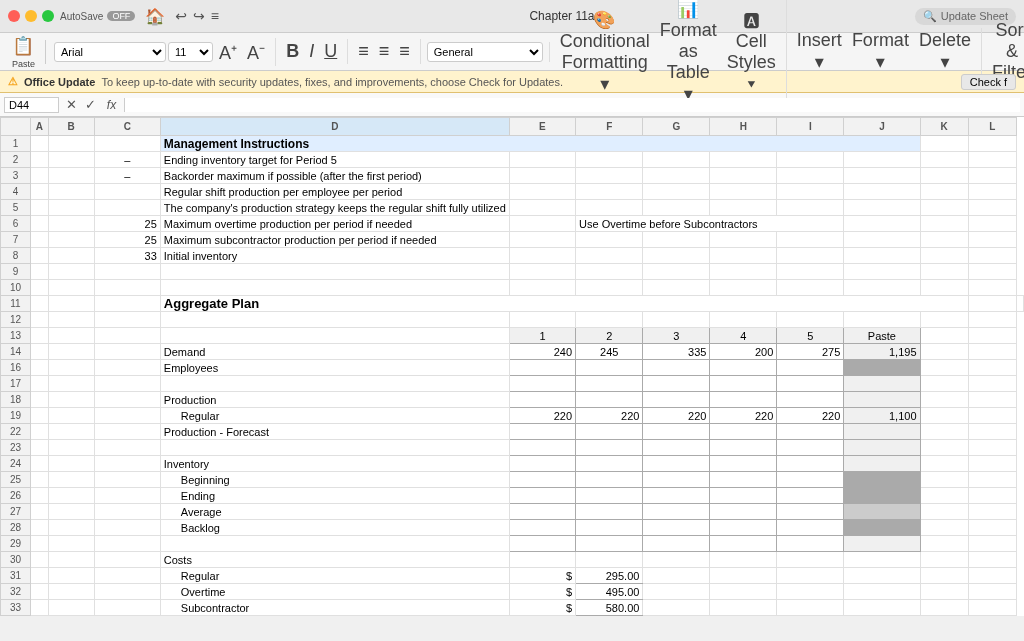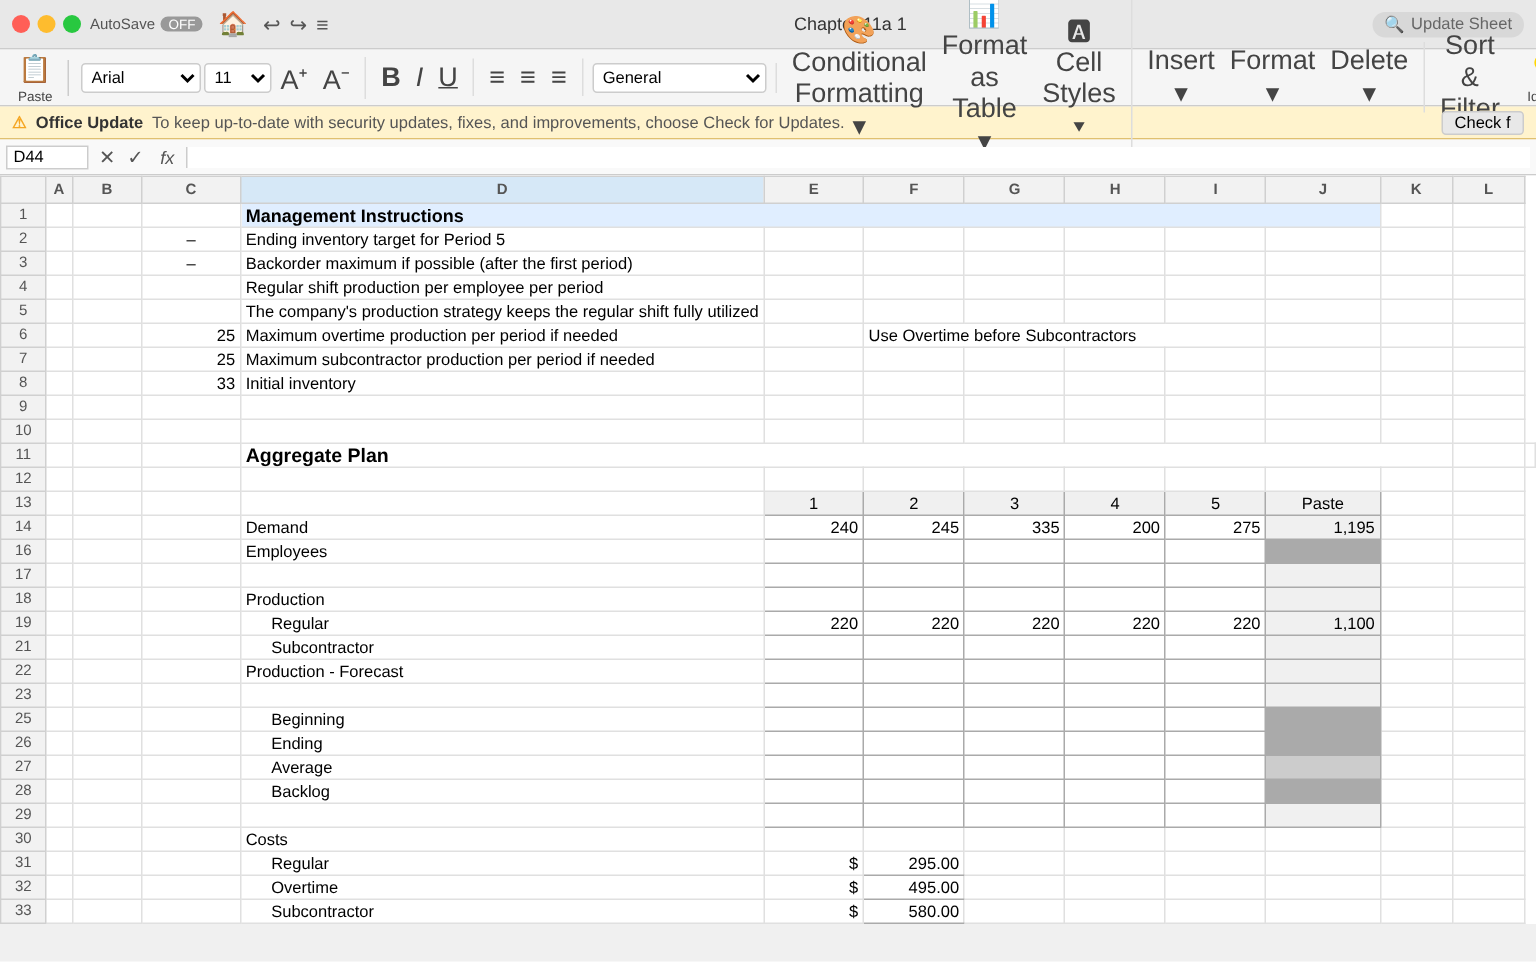--- a/index.html
+++ b/index.html
@@ -32,21 +32,21 @@
       height: 38px;
       background: #f5f5f5;
       border-bottom: 1px solid #ccc;
       display: flex;
       align-items: center;
       padding: 0 6px;
       gap: 4px;
     }
     .toolbar-group { display: flex; align-items: center; gap: 2px; border-right: 1px solid #ddd; padding-right: 6px; margin-right: 2px; }
     .tb-btn { font-size: 18px; cursor: pointer; padding: 2px 4px; border-radius: 3px; color: #444; background: none; border: none; }
-    .font-select { width: 80px; font-size: 11px; padding: 2px; border: 1px solid #ccc; border-radius: 3px; background: white; }
+    .font-select { width: 112px; font-size: 11px; padding: 2px; border: 1px solid #ccc; border-radius: 3px; background: white; }
     .size-select { width: 45px; font-size: 11px; padding: 2px; border: 1px solid #ccc; border-radius: 3px; background: white; }
     .format-select { width: 116px; font-size: 11px; padding: 2px; border: 1px solid #ccc; border-radius: 3px; background: white; }
 
     
     .update-bar {
       height: 22px;
       background: #fff3cd;
       border-bottom: 1px solid #e0c070;
       display: flex;
       align-items: center;
@@ -464,21 +464,21 @@
         <td></td>
       </tr>
 
       <tr>
         <td class="row-header">14</td>
         <td></td>
         <td></td>
         <td></td>
         <td>Demand</td>
         <td style="border:1px solid #aaa; text-align:right;">240</td>
-        <td style="border:1px solid #aaa; text-align:right;">245</td>
+        <td style="border:1px solid #aaa; text-align:center;">245</td>
         <td style="border:1px solid #aaa; text-align:right;">335</td>
         <td style="border:1px solid #aaa; text-align:right;">200</td>
         <td style="border:1px solid #aaa; text-align:right;">275</td>
         <td style="border:1px solid #aaa; text-align:right; background:#f0f0f0;">1,195</td>
         <td></td>
         <td></td>
       </tr>
 
 
       <tr>
@@ -539,68 +539,68 @@
         <td style="border:1px solid #aaa; text-align:right;">220</td>
         <td style="border:1px solid #aaa; text-align:right;">220</td>
         <td style="border:1px solid #aaa; text-align:right;">220</td>
         <td style="border:1px solid #aaa; text-align:right;">220</td>
         <td style="border:1px solid #aaa; text-align:right; background:#f0f0f0;">1,100</td>
         <td></td>
         <td></td>
       </tr>
 
 
-      <tr>
-        <td class="row-header">21</td>
-        <td></td>
-        <td></td>
-        <td></td>
-        <td style="padding-left:20px;">Subcontractor</td>
+
+      <tr>
+        <td class="row-header">22</td>
+        <td></td>
+        <td></td>
+        <td></td>
+        <td>Production - Forecast</td>
         <td style="border:1px solid #aaa;"></td>
         <td style="border:1px solid #aaa;"></td>
         <td style="border:1px solid #aaa;"></td>
         <td style="border:1px solid #aaa;"></td>
         <td style="border:1px solid #aaa;"></td>
         <td style="border:1px solid #aaa; background:#f0f0f0;"></td>
         <td></td>
         <td></td>
       </tr>
 
       <tr>
-        <td class="row-header">22</td>
-        <td></td>
-        <td></td>
-        <td></td>
-        <td>Production - Forecast</td>
+        <td class="row-header">23</td>
+        <td></td>
+        <td></td>
+        <td></td>
+        <td></td>
         <td style="border:1px solid #aaa;"></td>
         <td style="border:1px solid #aaa;"></td>
         <td style="border:1px solid #aaa;"></td>
         <td style="border:1px solid #aaa;"></td>
         <td style="border:1px solid #aaa;"></td>
         <td style="border:1px solid #aaa; background:#f0f0f0;"></td>
         <td></td>
         <td></td>
       </tr>
 
       <tr>
-        <td class="row-header">23</td>
-        <td></td>
-        <td></td>
-        <td></td>
-        <td></td>
+        <td class="row-header">24</td>
+        <td></td>
+        <td></td>
+        <td></td>
+        <td>Inventory</td>
         <td style="border:1px solid #aaa;"></td>
         <td style="border:1px solid #aaa;"></td>
         <td style="border:1px solid #aaa;"></td>
         <td style="border:1px solid #aaa;"></td>
         <td style="border:1px solid #aaa;"></td>
         <td style="border:1px solid #aaa; background:#f0f0f0;"></td>
         <td></td>
         <td></td>
       </tr>
-
 
       <tr>
         <td class="row-header">25</td>
         <td></td>
         <td></td>
         <td></td>
         <td style="padding-left:20px;">Beginning</td>
         <td style="border:1px solid #aaa;"></td>
         <td style="border:1px solid #aaa;"></td>
         <td style="border:1px solid #aaa;"></td>

